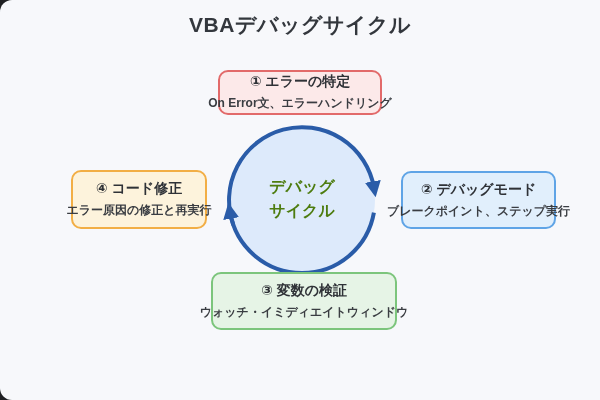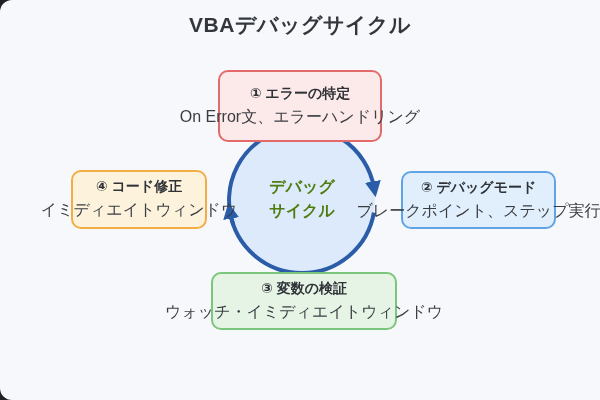--- a/index.html
+++ b/index.html
@@ -29,22 +29,22 @@
     font-size:16px;font-weight:600;line-height:24px;
   }
   .cycle-label span{display:block;}
   .step-box{
     position:absolute;z-index:3;
     display:flex;flex-direction:column;align-items:center;justify-content:center;
     border-radius:10px;border:2px solid;box-sizing:border-box;
     gap:4px;
   }
   .step-title{font-size:14px;font-weight:bold;color:#2f3237;white-space:nowrap;}
-  .step-subtitle{font-size:16px;color:#3a3d42;white-space:nowrap;}
-  .box-top   {left:218px;top:70px; width:164px;height:72px;background:#fce9e9;border-color:#e26a6a;}
+  .step-subtitle{font-size:12px;color:#3a3d42;white-space:nowrap;font-weight:bold;}
+  .box-top   {left:218px;top:70px; width:164px;height:45px;background:#fce9e9;border-color:#e26a6a;}
   .box-right {left:401px;top:171px;width:155px;height:58px;background:#e1effc;border-color:#5fa4e6;}
   .box-bottom{left:211px;top:272px;width:186px;height:58px;background:#e6f4e6;border-color:#7cc57c;}
   .box-left  {left:71px; top:170px;width:136px;height:59px;background:#fdf3dc;border-color:#f2ae45;}
   .footer-note{
     position:absolute;left:100px;top:352px;width:402px;height:28px;z-index:3;
     background:#eff7e8;border:1.5px solid #c8e0b8;border-radius:8px;
     box-sizing:border-box;
     display:flex;align-items:center;justify-content:center;
     font-size:12px;color:#33373d;white-space:nowrap;
   }
@@ -82,17 +82,17 @@
     <div class="step-subtitle">ブレークポイント、ステップ実行</div>
   </div>
 
   <div class="step-box box-bottom">
     <div class="step-title">③ 変数の検証</div>
     <div class="step-subtitle">ウォッチ・イミディエイトウィンドウ</div>
   </div>
 
   <div class="step-box box-left">
     <div class="step-title">④ コード修正</div>
-    <div class="step-subtitle">イミディエイトウィンドウ</div>
+    <div class="step-subtitle">エラー原因の修正と再実行</div>
   </div>
 
 
 </div>
 
 </body></html>

